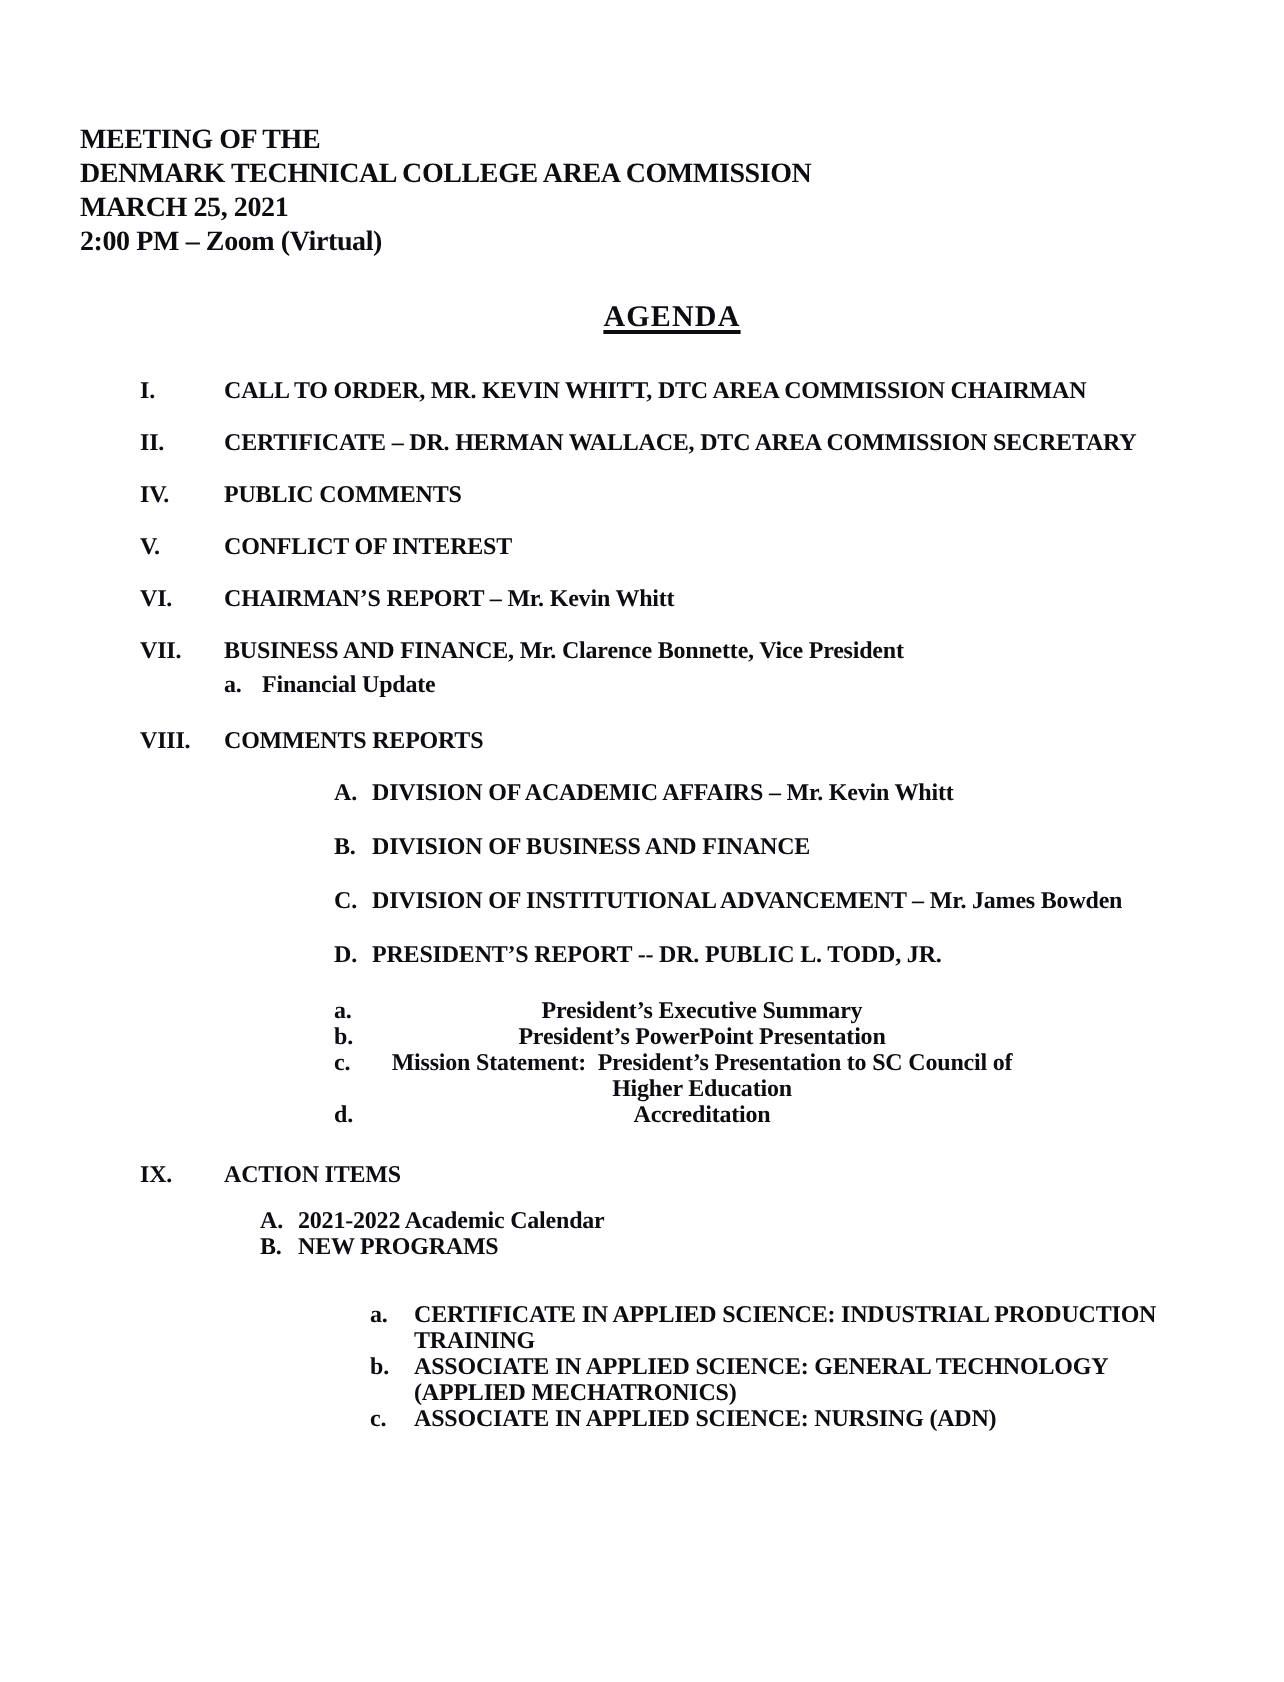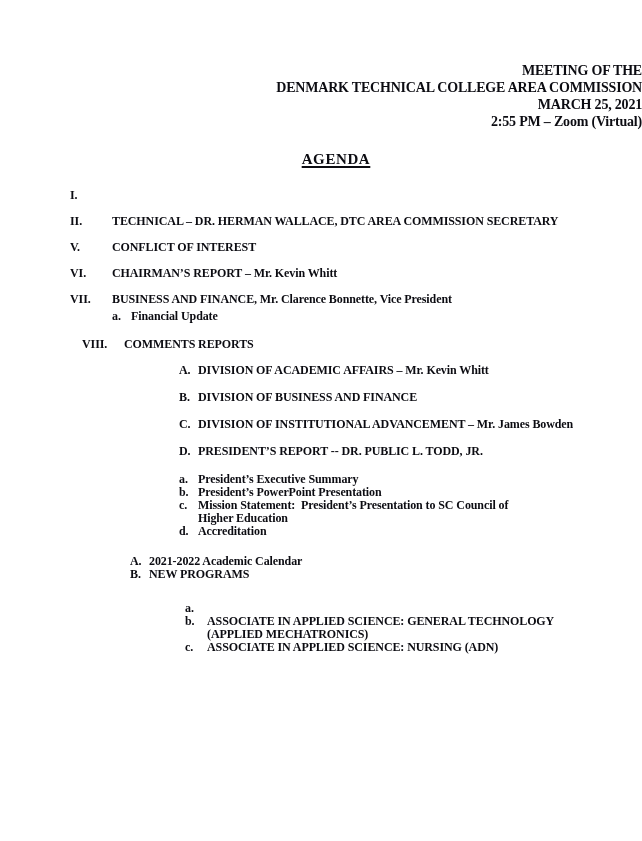--- a/index.html
+++ b/index.html
@@ -8,73 +8,78 @@
     width: 642px;
     height: 841px;
     background: #ffffff;
     color: #0c0c12;
     font-family: "Liberation Serif", serif;
     font-weight: 700;
     box-sizing: border-box;
     padding-top: 62px;
     overflow: hidden;
   }
-  .hdr { text-align: right; font-size: 14px; line-height: 17px; letter-spacing: -0.2px; }
+  .hdr { text-align: left; font-size: 14px; line-height: 17px; letter-spacing: -0.2px; padding-left: 40px; }
   .agenda { margin-top: 21px; text-align: center; font-size: 15px; line-height: 16px; letter-spacing: 0.6px; }
   .agenda .u { text-decoration: underline; text-decoration-thickness: 1.5px; text-underline-offset: 2px; margin-left: 30px; }
   .list { margin-top: 22px; font-size: 12px; line-height: 13px; letter-spacing: -0.1px; }
   .row { display: flex; align-items: flex-start; }
   .r-main { padding-left: 70px; }
   .num { flex: 0 0 42px; }
   .r-sub1 { padding-left: 112px; }
   .r-sec8 { padding-left: 167px; }
   .r-sec9 { padding-left: 130px; }
   .r-sub9 { padding-left: 185px; }
   .mk  { flex: 0 0 19px; }
   .mkw { flex: 0 0 22px; }
   .t { white-space: pre-wrap; }
-  .w330 { width: 330px; }
+  .w330 { width: 330px; text-align: center; }
   .w400 { width: 400px; }
   .mb13 { margin-bottom: 13px; }
   .mb14 { margin-bottom: 14px; }
   .mb15 { margin-bottom: 15px; font-family: Liberation Serif, serif; }
-  .mb17 { margin-bottom: 17px; margin-left: 12px; }
+  .mb17 { margin-bottom: 17px; }
   .mt4  { margin-top: 4px; }
   .mt10 { margin-top: 10px; }
   .mt15 { margin-top: 15px; }
   .mt21 { margin-top: 21px; }
 </style>
 </head>
 <body>
 
 <div class="page">
 
   <div class="hdr">
     <div>MEETING OF THE</div>
     <div>DENMARK TECHNICAL COLLEGE AREA COMMISSION</div>
     <div>MARCH 25, 2021</div>
-    <div>2:55 PM – Zoom (Virtual)</div>
+    <div>2:00 PM – Zoom (Virtual)</div>
   </div>
 
   <div class="agenda">
     <span class="u">AGENDA</span>
   </div>
 
   <div class="list">
 
     <div class="row r-main mb13">
       <span class="num">I.</span>
+      <span class="t">CALL TO ORDER, MR. KEVIN WHITT, DTC AREA COMMISSION CHAIRMAN</span>
     </div>
 
     <div class="row r-main mb13">
       <span class="num">II.</span>
-      <span class="t">TECHNICAL – DR. HERMAN WALLACE, DTC AREA COMMISSION SECRETARY</span>
+      <span class="t">CERTIFICATE – DR. HERMAN WALLACE, DTC AREA COMMISSION SECRETARY</span>
     </div>
 
 
+    <div class="row r-main mb13">
+      <span class="num">IV.</span>
+      <span class="t">PUBLIC COMMENTS</span>
+    </div>
 
     <div class="row r-main mb13">
       <span class="num">V.</span>
       <span class="t">CONFLICT OF INTEREST</span>
     </div>
 
     <div class="row r-main mb13">
       <span class="num">VI.</span>
       <span class="t">CHAIRMAN’S REPORT – Mr. Kevin Whitt</span>
     </div>
@@ -127,33 +132,38 @@
           </div>
           <div class="row r-sec8">
             <span class="mk">d.</span>
             <span class="t w330">Accreditation</span>
           </div>
         </div>
       </div>
     </div>
 
     <div>
+      <div class="row r-main">
+        <span class="num">IX.</span>
+        <span class="t">ACTION ITEMS</span>
+      </div>
       <div class="mt10">
         <div class="row r-sec9">
           <span class="mk">A.</span>
           <span class="t">2021-2022 Academic Calendar</span>
         </div>
         <div>
           <div class="row r-sec9">
             <span class="mk">B.</span>
             <span class="t">NEW PROGRAMS</span>
           </div>
           <div class="mt21">
             <div class="row r-sub9">
               <span class="mkw">a.</span>
+              <span class="t w400">CERTIFICATE IN APPLIED SCIENCE: INDUSTRIAL PRODUCTION TRAINING</span>
             </div>
             <div class="row r-sub9">
               <span class="mkw">b.</span>
               <span class="t w400">ASSOCIATE IN APPLIED SCIENCE: GENERAL TECHNOLOGY (APPLIED MECHATRONICS)</span>
             </div>
             <div class="row r-sub9">
               <span class="mkw">c.</span>
               <span class="t w400">ASSOCIATE IN APPLIED SCIENCE: NURSING (ADN)</span>
             </div>
           </div>

